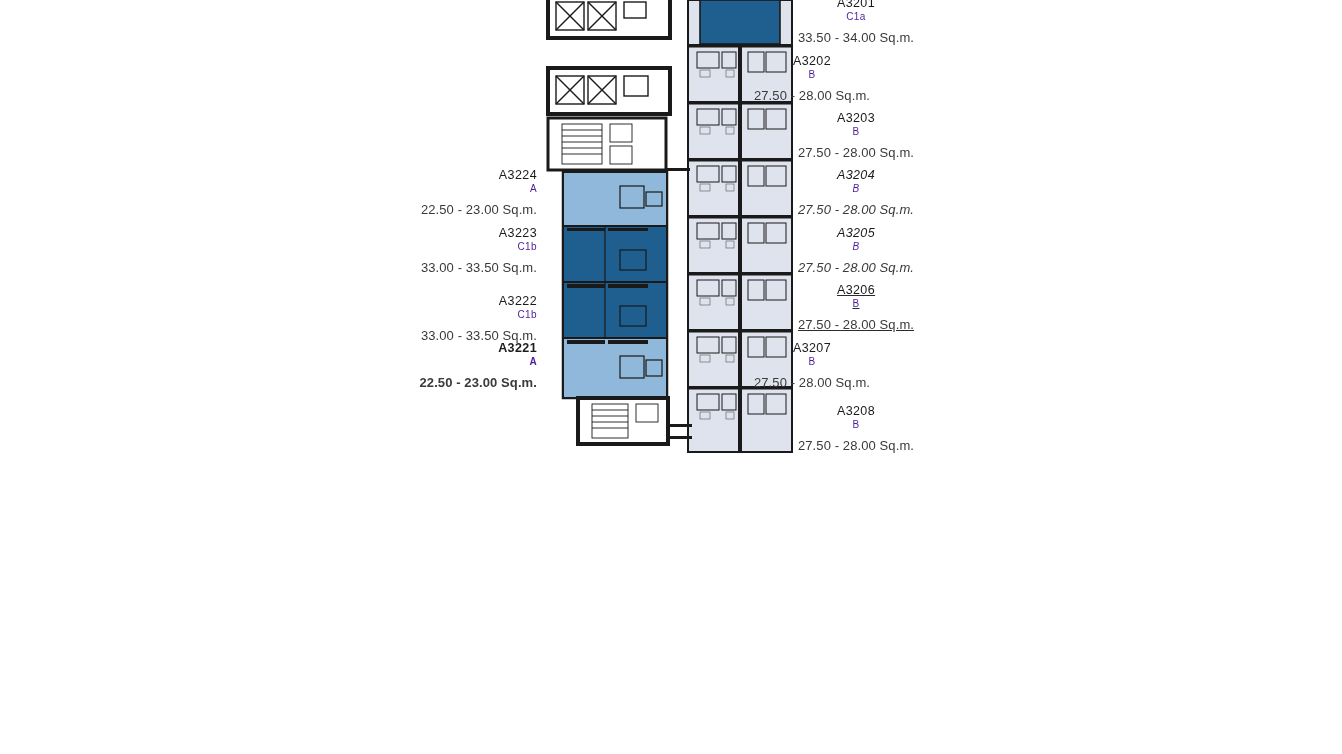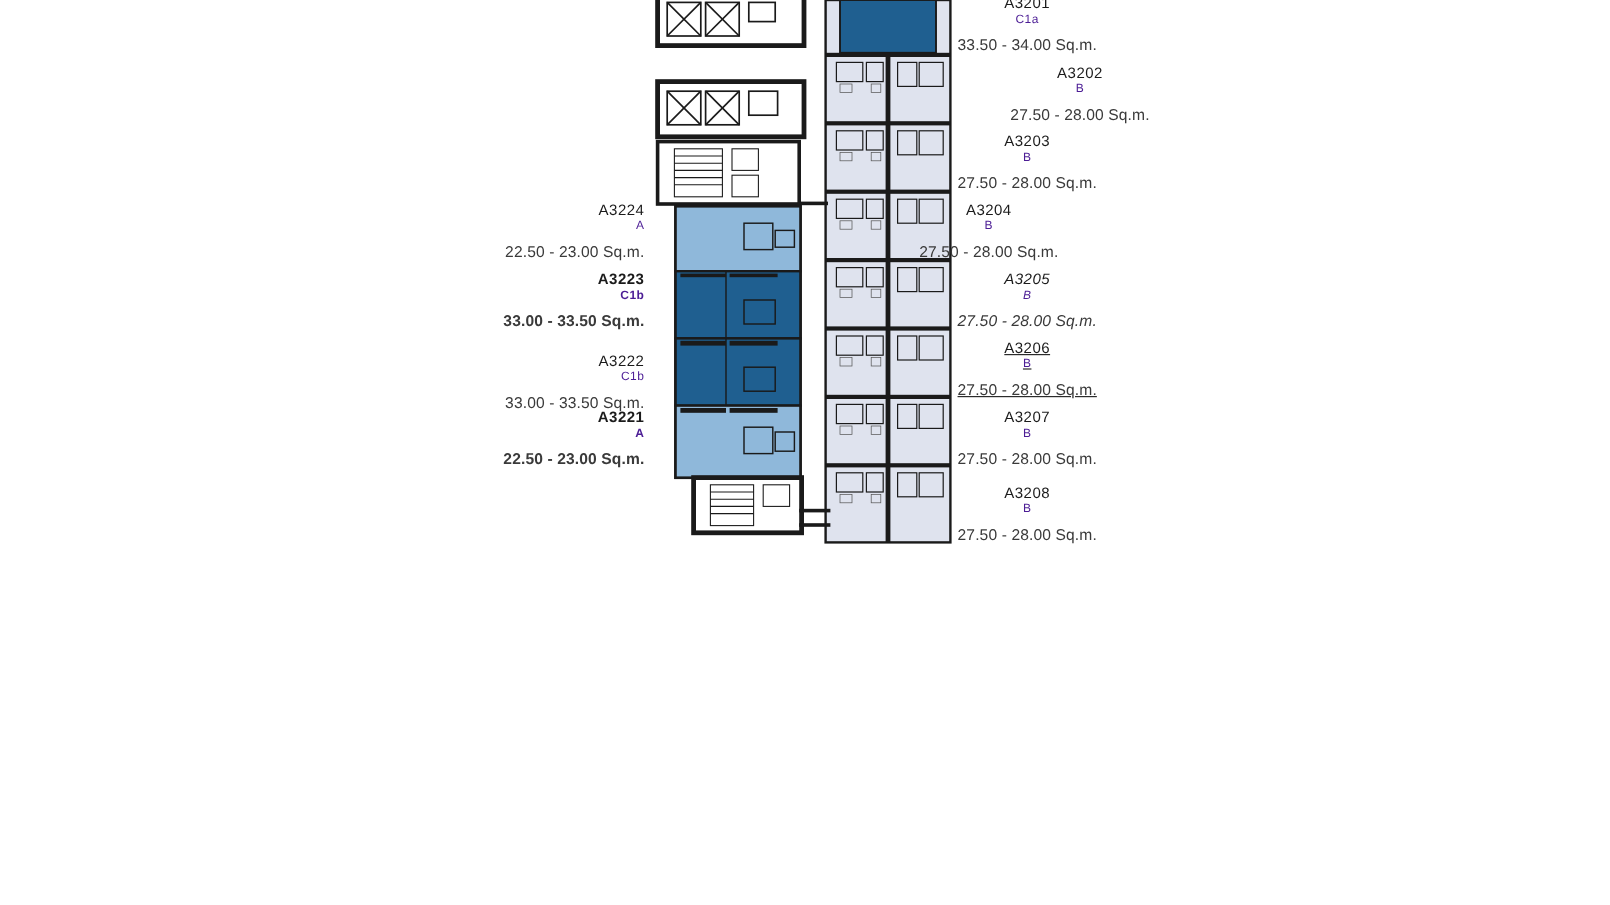--- a/index.html
+++ b/index.html
@@ -206,72 +206,72 @@
 </svg>
 
 <div class="labels-right">
 
   <div class="unit-label" style="left:776px; top:-4px;">
     <div class="u-code">A3201</div>
     <div class="u-type">C1a</div>
     <div class="u-area">33.50 - 34.00 Sq.m.</div>
   </div>
 
-  <div class="unit-label" style="left:820px; top:54px;">
+  <div class="unit-label" style="left:732px; top:54px;">
     <div class="u-code">A3202</div>
     <div class="u-type">B</div>
     <div class="u-area">27.50 - 28.00 Sq.m.</div>
   </div>
 
   <div class="unit-label" style="left:776px; top:111px;">
     <div class="u-code">A3203</div>
     <div class="u-type">B</div>
     <div class="u-area">27.50 - 28.00 Sq.m.</div>
   </div>
 
-  <div class="unit-label" style="left:744px; top:168px;">
+  <div class="unit-label" style="left:776px; top:168px;font-style:italic;">
     <div class="u-code">A3204</div>
     <div class="u-type">B</div>
     <div class="u-area">27.50 - 28.00 Sq.m.</div>
   </div>
 
   <div class="unit-label" style="left:776px; top:226px;font-style:italic;">
     <div class="u-code">A3205</div>
     <div class="u-type">B</div>
     <div class="u-area">27.50 - 28.00 Sq.m.</div>
   </div>
 
   <div class="unit-label" style="left:776px; top:283px;text-decoration:underline;">
     <div class="u-code">A3206</div>
     <div class="u-type">B</div>
     <div class="u-area">27.50 - 28.00 Sq.m.</div>
   </div>
 
-  <div class="unit-label" style="left:776px; top:341px;">
+  <div class="unit-label" style="left:732px; top:341px;">
     <div class="u-code">A3207</div>
     <div class="u-type">B</div>
     <div class="u-area">27.50 - 28.00 Sq.m.</div>
   </div>
 
   <div class="unit-label" style="left:776px; top:404px;">
     <div class="u-code">A3208</div>
     <div class="u-type">B</div>
     <div class="u-area">27.50 - 28.00 Sq.m.</div>
   </div>
 </div>
 
 <div class="labels-left">
 
   <div class="unit-label" style="left:377px; top:168px;">
     <div class="u-code">A3224</div>
     <div class="u-type">A</div>
     <div class="u-area">22.50 - 23.00 Sq.m.</div>
   </div>
 
-  <div class="unit-label" style="left:377px; top:226px;font-weight:bold;">
+  <div class="unit-label" style="left:377px; top:226px;">
     <div class="u-code">A3223</div>
     <div class="u-type">C1b</div>
     <div class="u-area">33.00 - 33.50 Sq.m.</div>
   </div>
 
   <div class="unit-label" style="left:377px; top:294px;">
     <div class="u-code">A3222</div>
     <div class="u-type">C1b</div>
     <div class="u-area">33.00 - 33.50 Sq.m.</div>
   </div>

